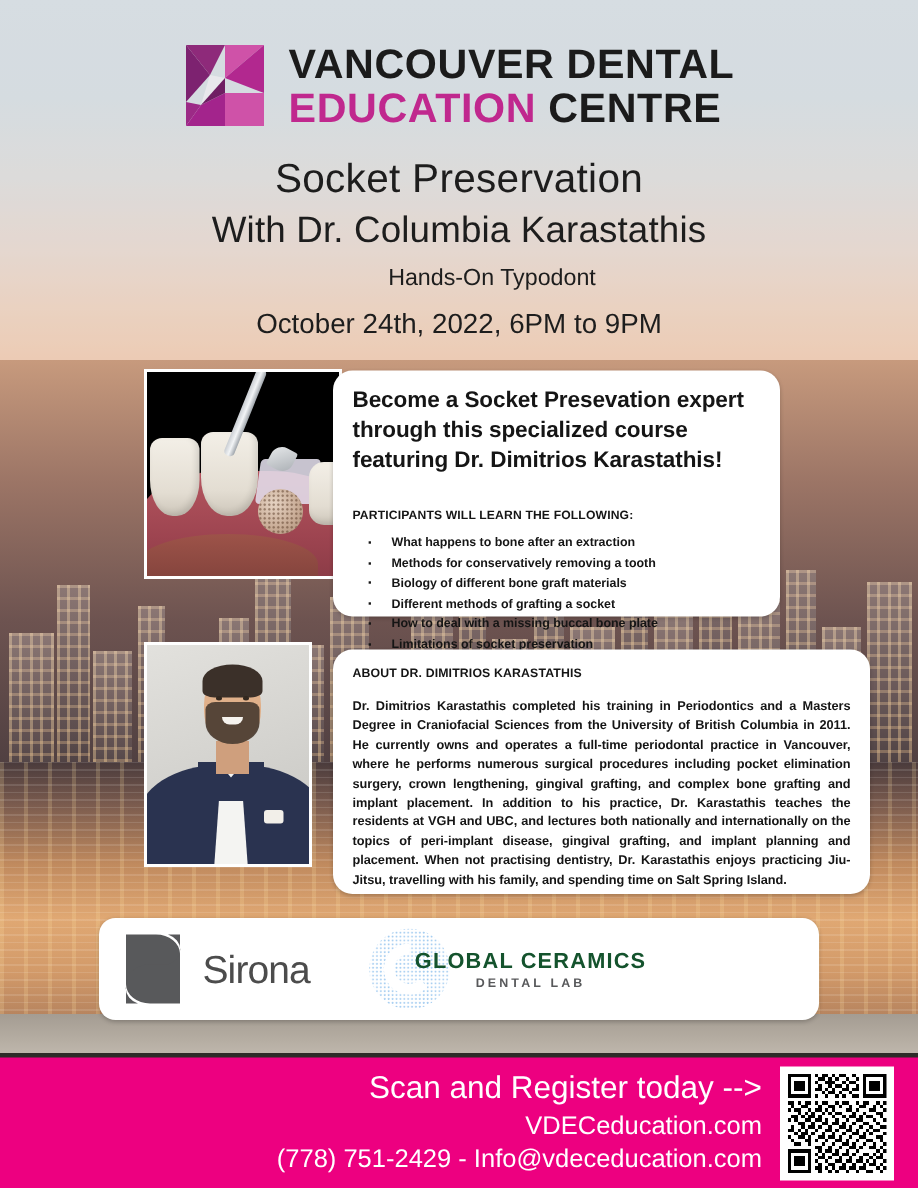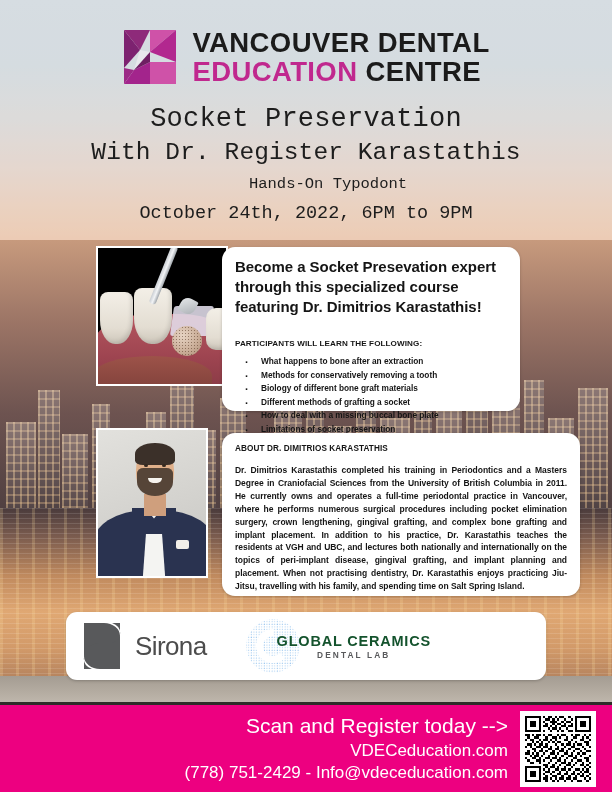--- a/index.html
+++ b/index.html
@@ -51,21 +51,21 @@
 
   
   .header{position:absolute;left:0;top:28px;width:612px;display:flex;justify-content:center;align-items:center;gap:14px;}
   .logo-mark{width:56px;height:58px;flex:none;}
   .logo-words{line-height:1.0;}
   .logo-l1{font-size:27.5px;font-weight:700;letter-spacing:.4px;color:#1b1b1b;white-space:nowrap;}
   .logo-l2{font-size:27.5px;font-weight:700;letter-spacing:.4px;white-space:nowrap;margin-top:1px;}
   .logo-edu{color:#c0288e;}
   .logo-centre{color:#1b1b1b;}
 
-  .titles{position:absolute;left:0;top:104px;width:612px;text-align:center;color:#1d1d1d;font-family:Liberation Mono, monospace;}
+  .titles{position:absolute;left:0;top:104px;width:612px;text-align:center;color:#1d1d1d;}
   .t-course{font-size:27px;letter-spacing:.2px;}
   .t-with{font-size:24.5px;margin-top:5px;letter-spacing:.1px;}
   .t-sub{font-size:15.5px;margin-top:9px;margin-left:44px;}
   .t-date{font-size:18.5px;margin-top:10px;}
 
   
   .img-dental{
     position:absolute;left:96px;top:246px;width:132px;height:140px;
     background:#000;border:2px solid #fff;box-sizing:border-box;overflow:hidden;
   }
@@ -198,21 +198,21 @@
       </svg>
     </span>
     <span class="logo-words">
       <div class="logo-l1">VANCOUVER DENTAL</div>
       <div class="logo-l2"><span class="logo-edu">EDUCATION</span><span class="logo-centre"> CENTRE</span></div>
     </span>
   </div>
 
   <div class="titles">
     <div class="t-course">Socket Preservation</div>
-    <div class="t-with">With Dr. Register Karastathis</div>
+    <div class="t-with">With Dr. Columbia Karastathis</div>
     <div class="t-sub">Hands-On Typodont</div>
     <div class="t-date">October 24th, 2022, 6PM to 9PM</div>
   </div>
 
   <div class="img-dental">
     <div class="gum"></div>
     <div class="tooth t1"></div>
     <div class="tooth t2"></div>
     <div class="membrane"></div>
     <div class="graft"></div>

